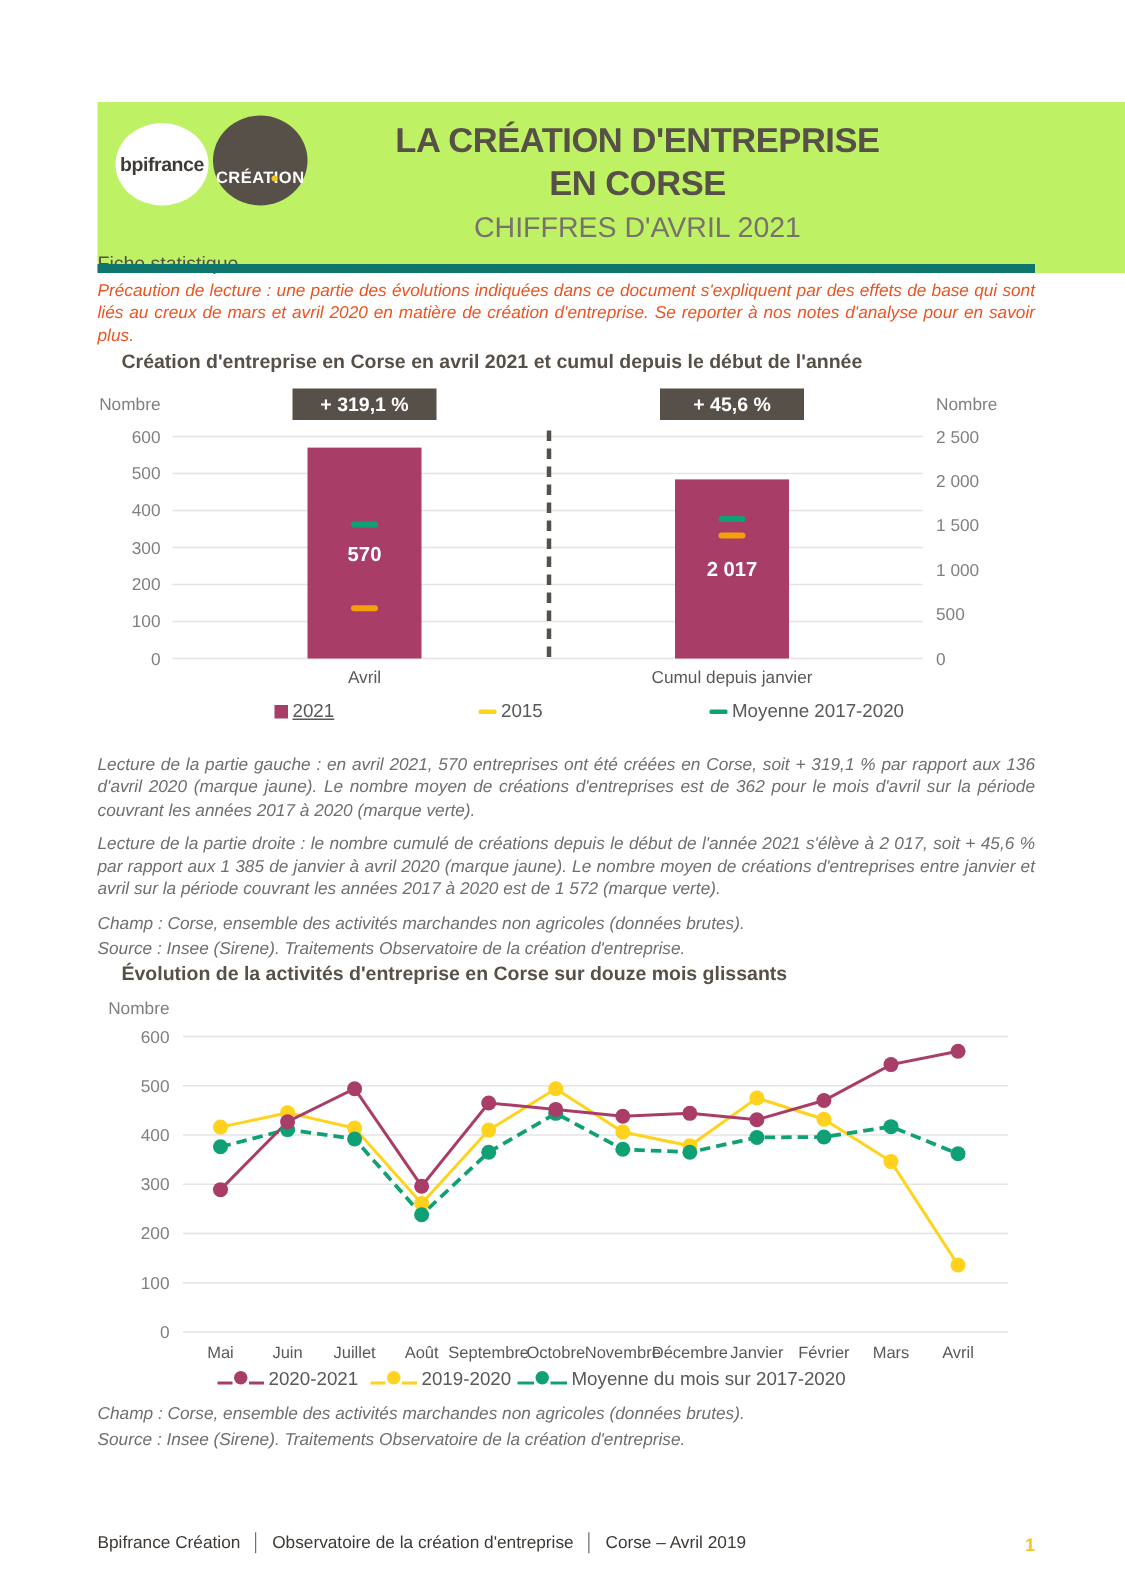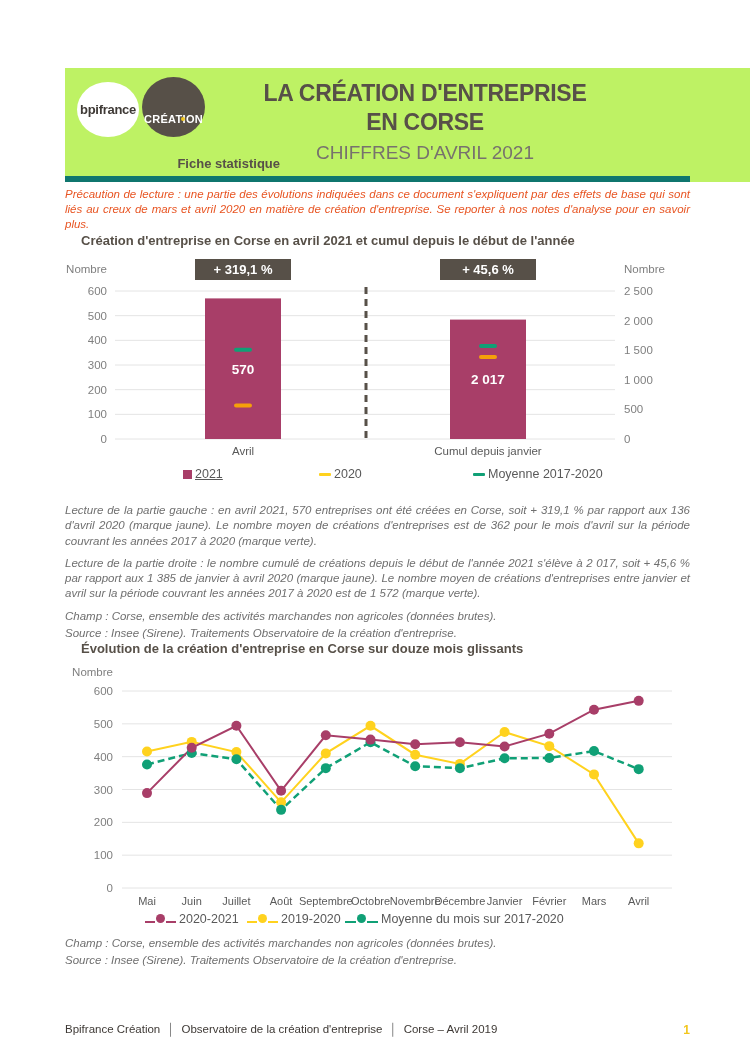--- a/index.html
+++ b/index.html
@@ -7,22 +7,22 @@
         font-family:"Liberation Sans",sans-serif;overflow:hidden;}
 
   
   .band{position:absolute;left:65px;top:68px;width:737px;height:114px;background:#bef264;}
   .circle{position:absolute;border-radius:50%;display:flex;align-items:center;justify-content:center;}
   .circle.white{left:12px;top:14px;width:62px;height:55px;background:#ffffff;}
   .circle.white span{font-size:13px;font-weight:bold;color:#3F3A36;letter-spacing:-0.3px;}
   .circle.dark{left:77px;top:9px;width:63px;height:60px;background:#575048;}
   .circle.dark span.logo-txt{font-size:11px;font-weight:bold;color:#ffffff;letter-spacing:0.3px;margin-top:24px;}
   .logo-dot{position:absolute;left:39px;top:40px;width:4px;height:4px;border-radius:50%;background:#F2C61E;}
-  .tagline{position:absolute;left:0;top:88px;width:215px;text-align:right;
-           font-size:13px;font-weight:bold;color:#575048;}
+  .tagline{position:absolute;left:0;top:100px;width:215px;text-align:left;
+           font-size:13px;font-weight:normal;color:#575048;}
   .titles{position:absolute;left:150px;top:11px;width:420px;text-align:center;}
   .t1{font-size:23px;line-height:29px;font-weight:bold;color:#575048;letter-spacing:-0.3px;}
   .t2{font-size:19px;line-height:26px;color:#77726D;margin-top:3px;}
 
   
   .precaution{position:absolute;left:65px;top:176px;width:625px;border-top:6px solid #0f766e;
               padding-top:5px;font-size:11.5px;line-height:15px;font-style:italic;color:#E85523;text-align:justify;}
   .sec-title{position:absolute;left:81px;width:625px;font-size:13px;font-weight:bold;color:#575048;}
   .lecture-block{position:absolute;left:65px;width:625px;color:#6F6F6F;font-style:italic;
                  font-size:11.5px;line-height:15.3px;}
@@ -116,36 +116,36 @@
       <text x="423" y="198" text-anchor="middle" font-size="11.5" fill="#595959">Cumul depuis janvier</text>
     </svg>
 
   <div class="legend-row" style="top:467px;">
     <span class="legend-item" style="left:118px;text-decoration:underline;">
       <span class="sq c-maroon"></span>
       <span class="lbl">2021</span>
     </span>
     <span class="legend-item" style="left:254px;">
       <span class="dash c-yellow"></span>
-      <span class="lbl">2020</span>
+      <span class="lbl">2015</span>
     </span>
     <span class="legend-item" style="left:408px;">
       <span class="dash c-green"></span>
       <span class="lbl">Moyenne 2017-2020</span>
     </span>
   </div>
 
   <div class="lecture-block" style="top:503px;">
     <p>Lecture de la partie gauche : en avril 2021, 570 entreprises ont été créées en Corse, soit + 319,1 % par rapport aux 136 d'avril 2020 (marque jaune). Le nombre moyen de créations d'entreprises est de 362 pour le mois d'avril sur la période couvrant les années 2017 à 2020 (marque verte).</p>
     <p>Lecture de la partie droite : le nombre cumulé de créations depuis le début de l'année 2021 s'élève à 2 017, soit + 45,6 % par rapport aux 1 385 de janvier à avril 2020 (marque jaune). Le nombre moyen de créations d'entreprises entre janvier et avril sur la période couvrant les années 2017 à 2020 est de 1 572 (marque verte).</p>
     <p class="tight">Champ : Corse, ensemble des activités marchandes non agricoles (données brutes).</p>
     <p class="tight">Source : Insee (Sirene). Traitements Observatoire de la création d'entreprise.</p>
   </div>
 
-  <div class="sec-title" style="top:641px;">Évolution de la création d'entreprise en Corse sur douze mois glissants</div>
+  <div class="sec-title" style="top:641px;">Évolution de la activités d'entreprise en Corse sur douze mois glissants</div>
 
   <svg class="chart-svg" style="top:662px;" width="625" height="250" viewBox="0 0 625 250">
       <line x1="57" x2="607" y1="226" y2="226" stroke="#E4E4E4" stroke-width="1"></line>
       <text x="48" y="230" text-anchor="end" font-size="11.5" fill="#7F7F7F">0</text>
       <line x1="57" x2="607" y1="193.16666666666669" y2="193.16666666666669" stroke="#E4E4E4" stroke-width="1"></line>
       <text x="48" y="197.16666666666669" text-anchor="end" font-size="11.5" fill="#7F7F7F">100</text>
       <line x1="57" x2="607" y1="160.33333333333334" y2="160.33333333333334" stroke="#E4E4E4" stroke-width="1"></line>
       <text x="48" y="164.33333333333334" text-anchor="end" font-size="11.5" fill="#7F7F7F">200</text>
       <line x1="57" x2="607" y1="127.5" y2="127.5" stroke="#E4E4E4" stroke-width="1"></line>
       <text x="48" y="131.5" text-anchor="end" font-size="11.5" fill="#7F7F7F">300</text>

